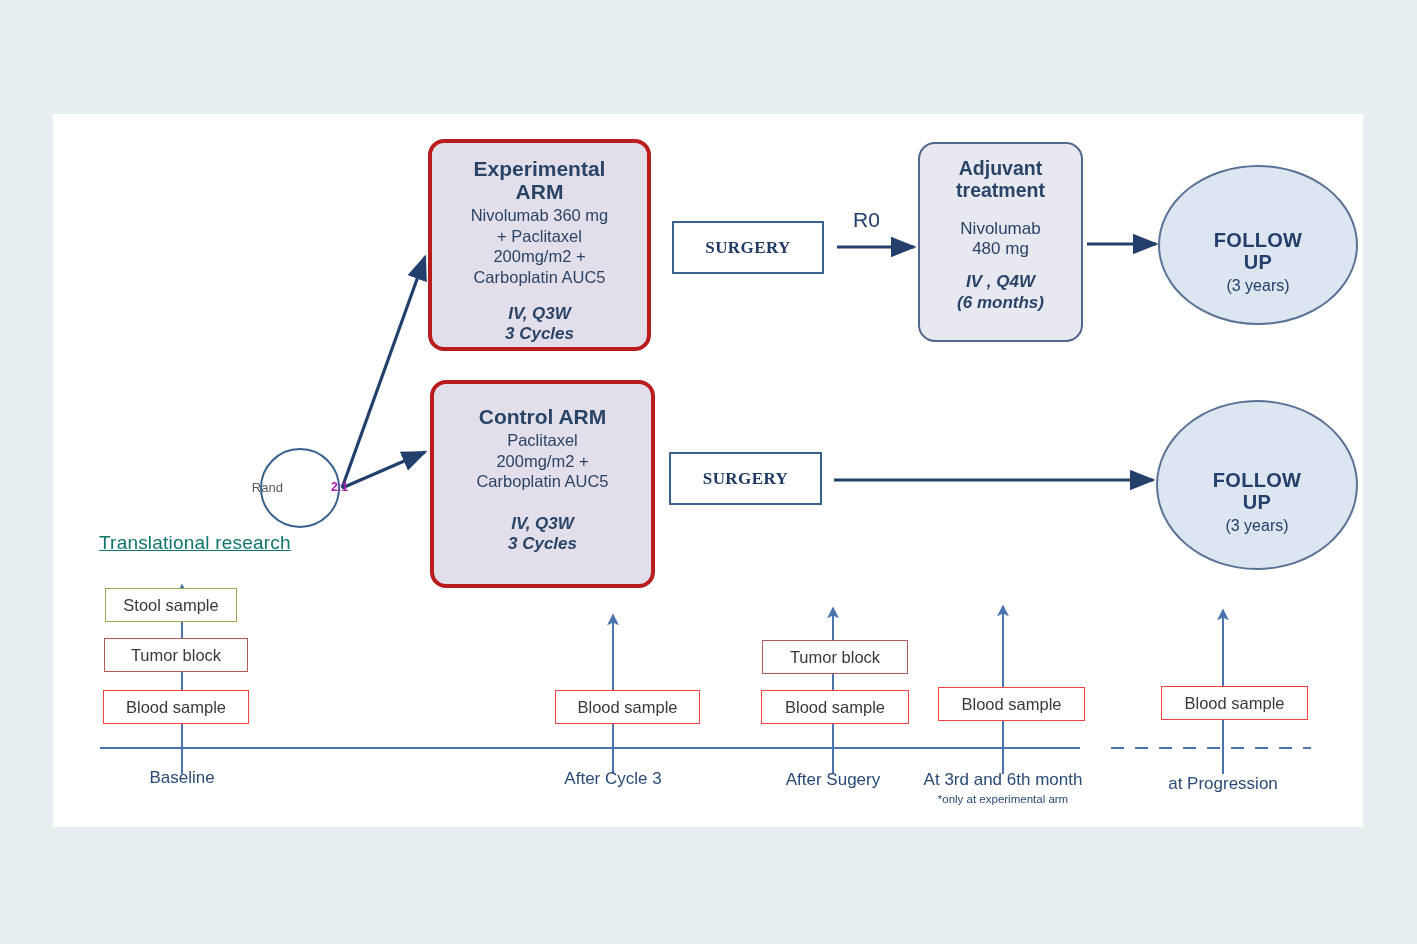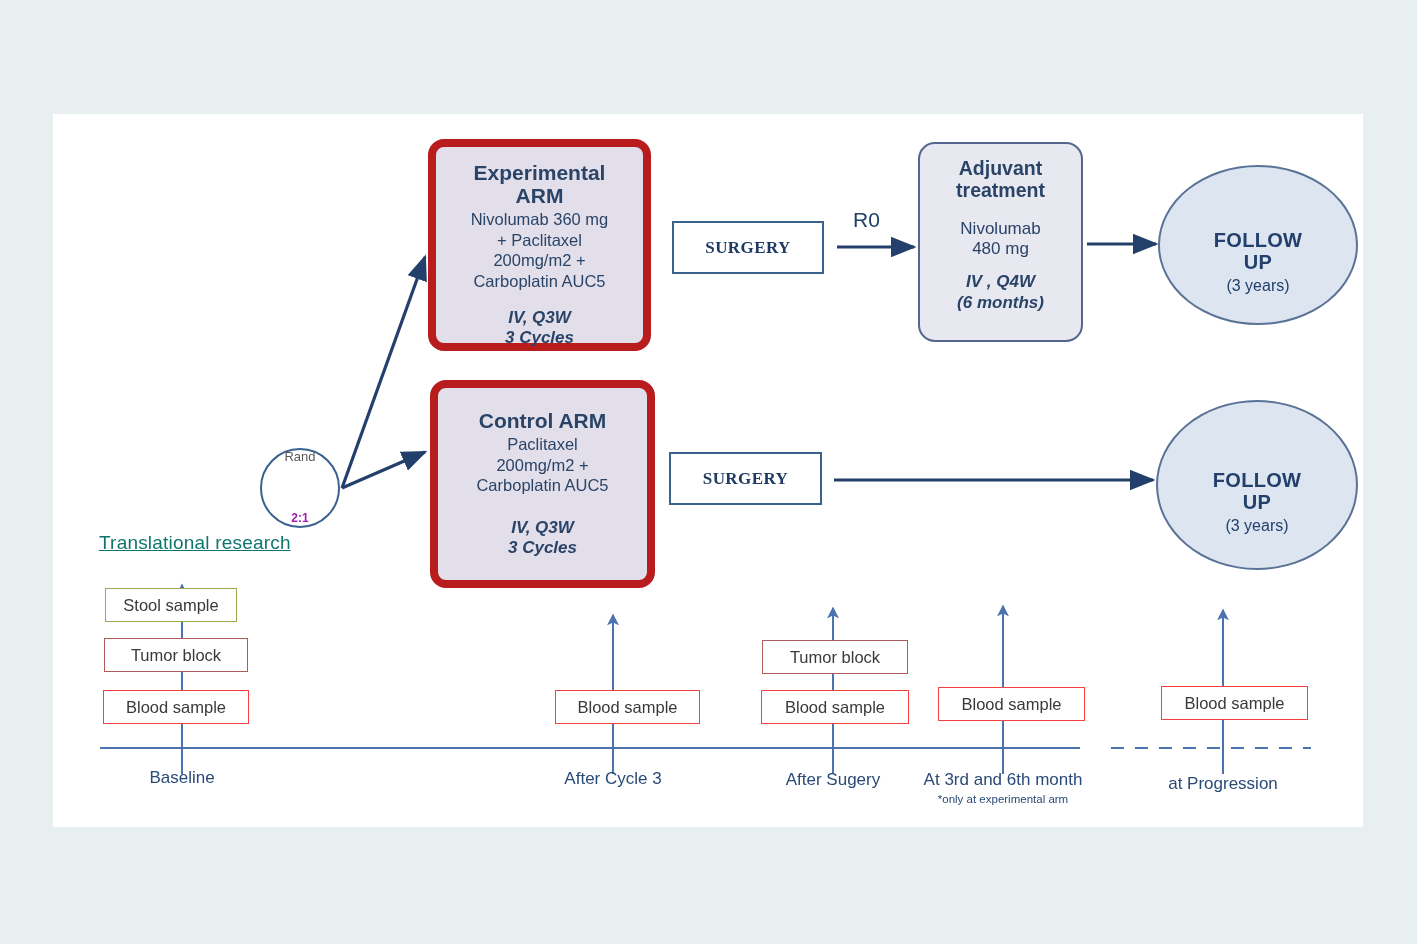--- a/index.html
+++ b/index.html
@@ -39,31 +39,31 @@
   #nsclc-box .ln { font-size: 17px; }
 
   
   #rand-circle {
     left: 207px; top: 334px;
     width: 80px; height: 80px;
     border: 2.5px solid #3a628e;
     border-radius: 50%;
     background: #ffffff;
     box-sizing: border-box;
-    display: flex; flex-direction: column;
+    display: flex; flex-direction: row;
     align-items: center; justify-content: center;
     color: #3f3f3f;
     gap: 48px;
   }
   #rand-circle .rl { font-size: 13px; color:#5a5a5a; line-height:1.1; }
   #rand-circle .rr { font-size: 12px; font-weight: bold; color:#a21caf; line-height:1.15; }
 
   
   .arm-box {
-    border: 8px solid #b91c1c;
+    border: 4px solid #b91c1c;
     background: #e3dfea;
     border-radius: 16px;
     box-sizing: border-box;
     display: flex; flex-direction: column;
     align-items: center; justify-content: flex-start;
     color: #2a4468;
     text-align: center;
   }
   .arm-box .title { font-size: 21px; font-weight: bold; line-height: 1.1; }
   .arm-box .body { font-size: 16.5px; line-height: 1.25; margin-top: 2px; }

